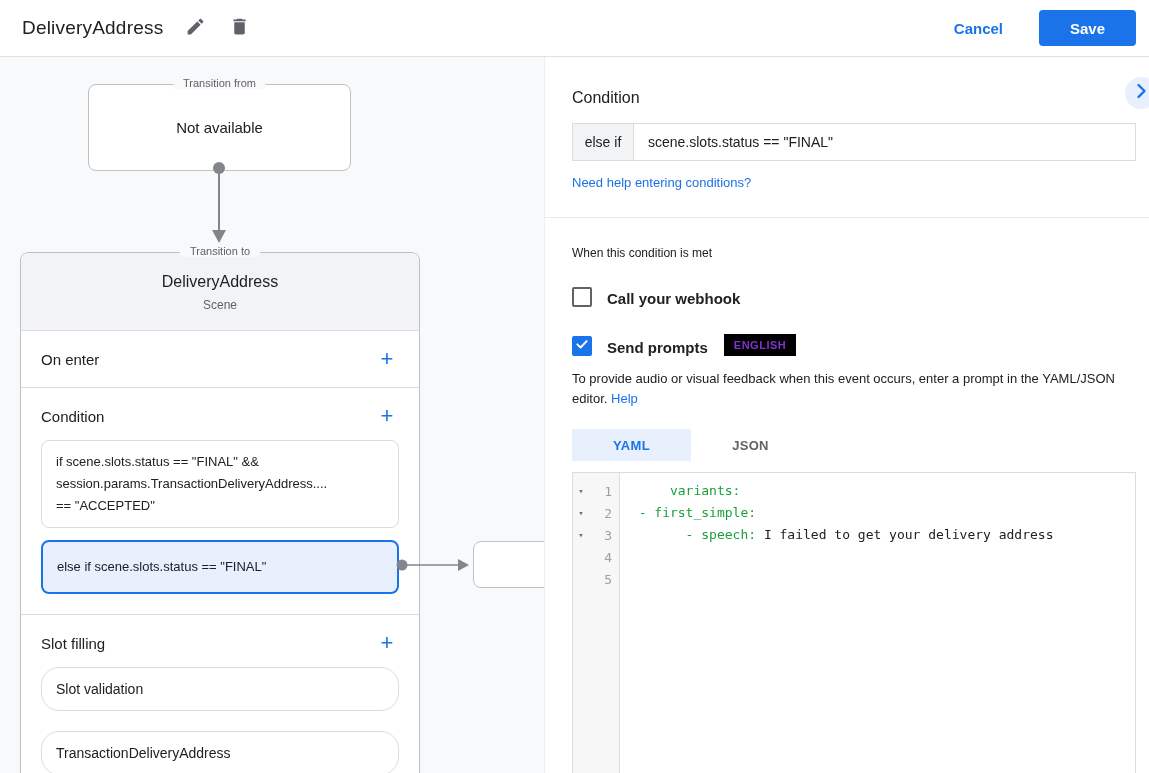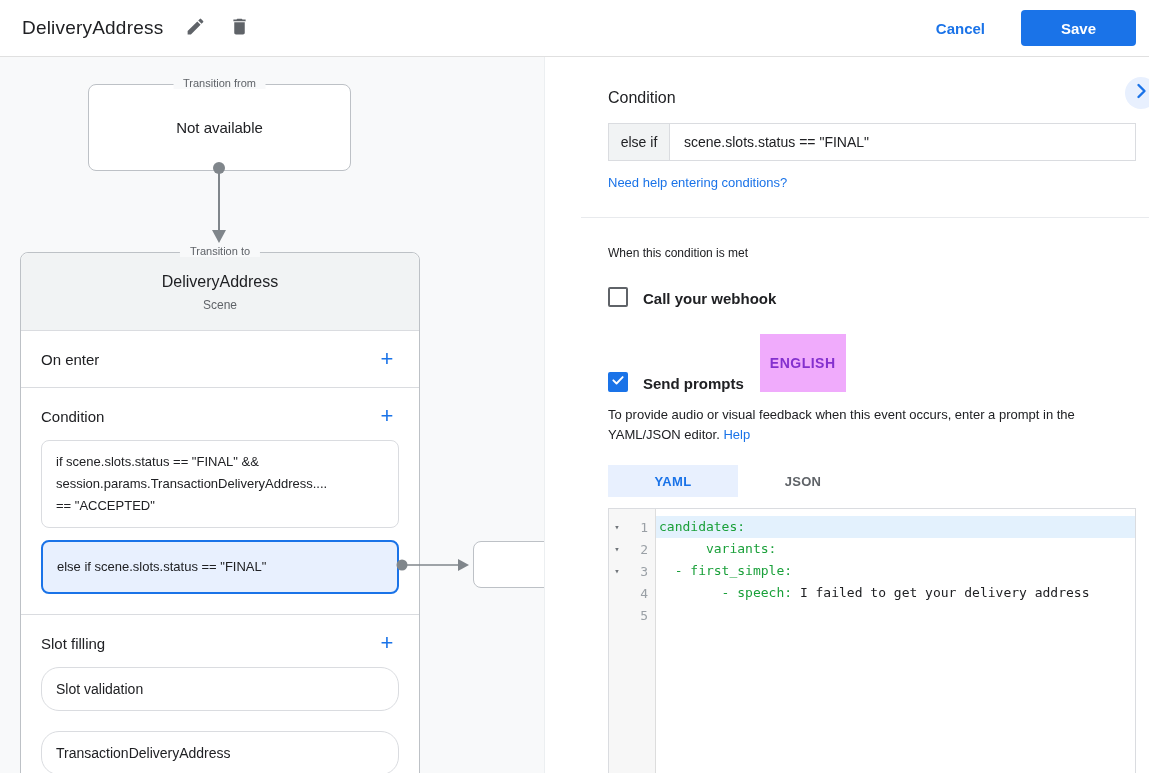--- a/index.html
+++ b/index.html
@@ -9,24 +9,24 @@
   
   .topbar { height:57px; background:#fff; border-bottom:1px solid #e0e0e0;
     display:flex; align-items:center; padding:0 13px 0 22px; }
   .page-title { font-size:19px; color:#202124; letter-spacing:.2px; }
   .icon-btn { width:24px; height:24px; margin-left:20px; cursor:pointer;
     display:flex; align-items:center; justify-content:center; }
   .icon-btn svg { fill:#5f6368; }
   .topbar-spacer { flex:1; }
   .cancel-btn { color:#1a73e8; font-size:15px; font-weight:700; margin-right:36px; cursor:pointer; }
   .save-btn { background:#1a73e8; color:#fff; font-size:15px; font-weight:700;
-    width:115px; height:36px; border:none; border-radius:4px; cursor:pointer; }
-
-  
-  .main { display:flex; height:716px;gap:36px; }
+    width:97px; height:36px; border:none; border-radius:4px; cursor:pointer; }
+
+  
+  .main { display:flex; height:716px; }
   .canvas { width:545px; background:#f8f9fa; position:relative; overflow:hidden;
     border-right:1px solid #eceff1; }
   .inspector { flex:1; background:#fff; position:relative; padding:0 13px 0 27px; overflow:hidden; }
 
   
   .tfrom-box { position:absolute; left:88px; top:27px; width:263px; height:87px;
     background:#fff; border:1px solid #bdc1c6; border-radius:8px; }
   .legend { position:absolute; top:-8px; left:50%; transform:translateX(-50%);
     background:#f8f9fa; padding:0 10px; font-size:11px; color:#5f6368; white-space:nowrap; }
   .tfrom-value { display:flex; width:100%; height:100%; align-items:center;
@@ -80,28 +80,28 @@
 
   .help-link { margin-top:14px; font-size:13px; color:#1a73e8; cursor:pointer; display:inline-block; }
   .insp-divider { margin:26px 0 0 -27px; width:604px; border-top:1px solid #e8eaed; }
   .met-title { margin-top:28px; font-size:12px; color:#202124; }
 
   .check-row { display:flex; align-items:flex-end; margin-top:27px; }
   .checkbox { width:20px; height:20px; border:2px solid #5f6368; border-radius:2px;
     margin-right:15px; cursor:pointer; flex:none; display:flex; align-items:center; justify-content:center; }
   .checkbox.checked { background:#1a73e8; border-color:#1a73e8; }
   .check-label { font-size:15px; font-weight:700; color:#202124; }
-  .lang-badge { margin-left:16px; background:#f0abfc; color:#8430ce; font-size:14px;
-    font-weight:700; letter-spacing:.5px; padding:21px 10px; }
+  .lang-badge { margin-left:16px; background:#000000; color:#8430ce; font-size:11px;
+    font-weight:700; letter-spacing:.5px; padding:5px 10px; }
 
   .prompt-help { margin-top:13px; font-size:13px; line-height:1.55; color:#202124; max-width:562px; }
   .inline-link { color:#1a73e8; cursor:pointer; }
 
   .tabs { display:flex; margin-top:20px; }
-  .tab { width:130px; height:32px; display:flex; align-items:center; justify-content:center;
+  .tab { width:119px; height:32px; display:flex; align-items:center; justify-content:center;
     font-size:13px; font-weight:700; letter-spacing:.3px; color:#5f6368; cursor:pointer; }
   .tab.active { background:#e8f0fe; color:#1a73e8; }
 
   .editor { margin-top:11px; border:1px solid #dadce0; height:302px; display:flex;
     font-family:"DejaVu Sans Mono", monospace; font-size:13px; overflow:hidden; background:#fff; }
   .gutter { width:47px; background:#f7f7f7; border-right:1px solid #ddd; padding-top:7px; }
   .gutter-line { height:22px; display:flex; align-items:center; }
   .fold { width:16px; text-align:center; color:#70757a; font-size:9px; }
   .lnum { flex:1; text-align:right; padding-right:7px; color:#9aa0a6; font-size:13px; }
   .code { flex:1; padding-top:7px; }
@@ -255,21 +255,20 @@
           <div class="gutter-line">
             <span class="fold"></span>
             <span class="lnum">4</span>
           </div>
           <div class="gutter-line">
             <span class="fold"></span>
             <span class="lnum">5</span>
           </div>
         </div>
       <div class="code">
-          <div class="code-line active"><span class="seg-key">candidates:</span></div>
           <div class="code-line"><span class="seg-key">      variants:</span></div>
           <div class="code-line"><span class="seg-key">  - first_simple:</span></div>
           <div class="code-line"><span class="seg-key">        - speech:</span><span class="seg-text"> I failed to get your delivery address</span></div>
           <div class="code-line"></div>
         </div>
     </div>
   </div>
 </div>
 
 </body></html>

